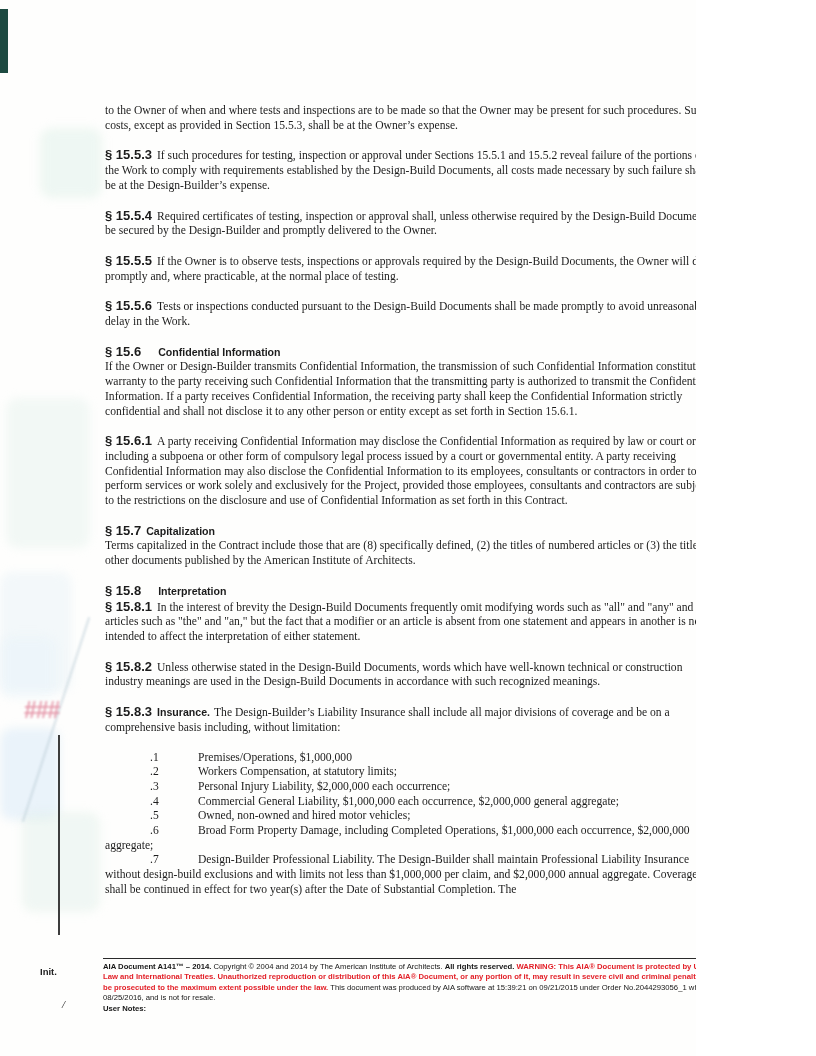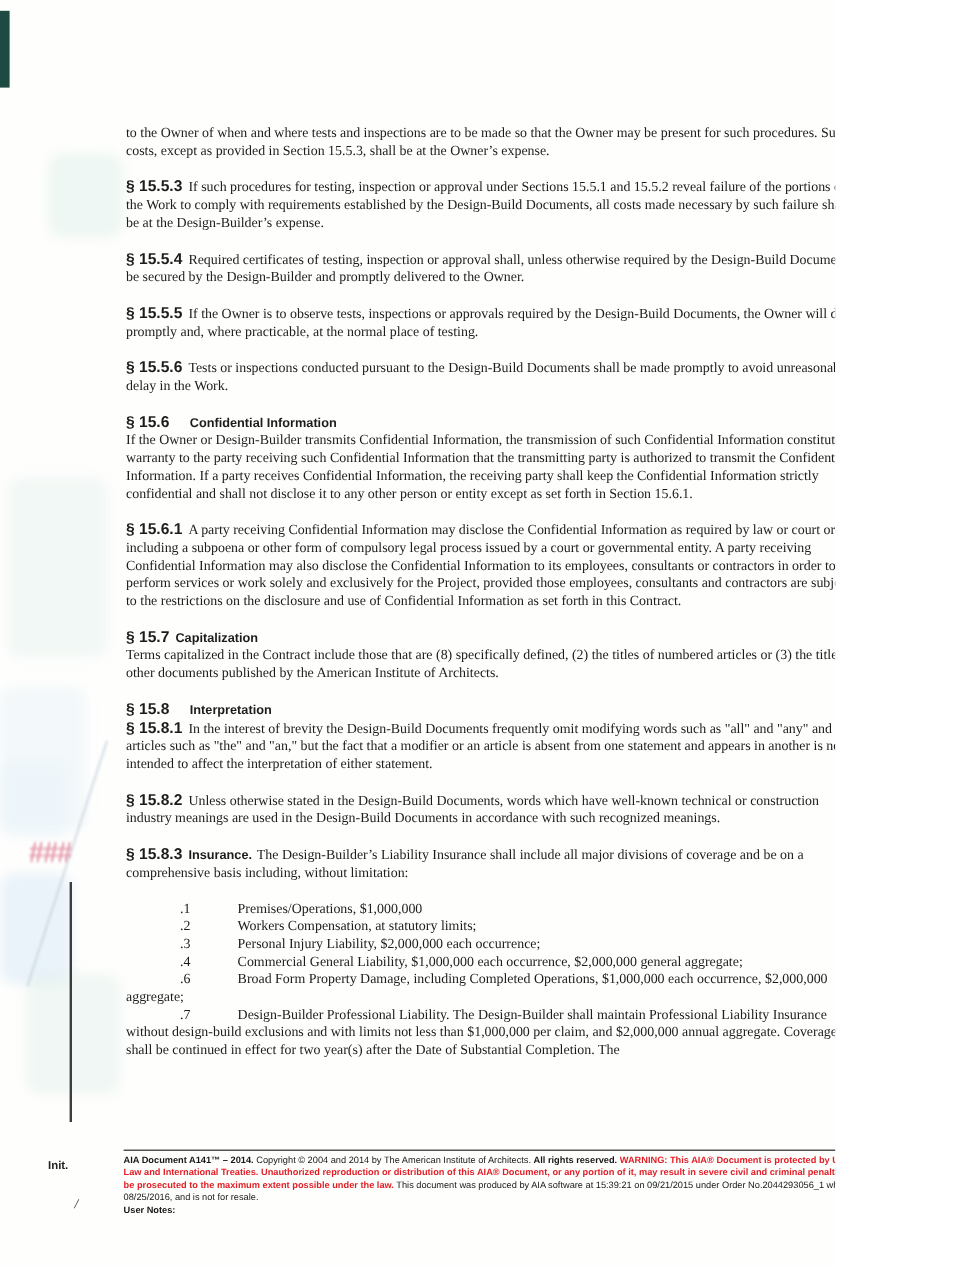--- a/index.html
+++ b/index.html
@@ -95,20 +95,21 @@
 
     <p class="para"><span class="lbl">§ 15.8.2</span><span>Unless otherwise stated in the Design-Build Documents, words which have well-known technical or construction industry meanings are used in the Design-Build Documents in accordance with such recognized meanings.</span></p>
 
     <p class="para"><span class="lbl">§ 15.8.3</span><span class="lead">Insurance.</span><span>The Design-Builder’s Liability Insurance shall include all major divisions of coverage and be on a comprehensive basis including, without limitation:</span></p>
 
     <div class="para">
       <div class="li"><span class="num">.1</span><span>Premises/Operations, $1,000,000</span></div>
       <div class="li"><span class="num">.2</span><span>Workers Compensation, at statutory limits;</span></div>
       <div class="li"><span class="num">.3</span><span>Personal Injury Liability, $2,000,000 each occurrence;</span></div>
       <div class="li"><span class="num">.4</span><span>Commercial General Liability, $1,000,000 each occurrence, $2,000,000 general aggregate;</span></div>
+      <div class="li"><span class="num">.5</span><span>Owned, non-owned and hired motor vehicles;</span></div>
       <div class="li"><span class="num">.6</span><span>Broad Form Property Damage, including Completed Operations, $1,000,000 each occurrence, $2,000,000 aggregate;</span></div>
       <div class="li"><span class="num">.7</span><span>Design-Builder Professional Liability.  The Design-Builder shall maintain Professional Liability Insurance without design-build exclusions and with limits not less than $1,000,000 per claim, and $2,000,000 annual aggregate. Coverage shall be continued in effect for two year(s) after the Date of Substantial Completion. The</span></div>
     </div>
 
   </main>
 
   <div class="footer-rule"></div>
   <div class="init-label">Init.</div>
   <div class="init-slash">/</div>
 

